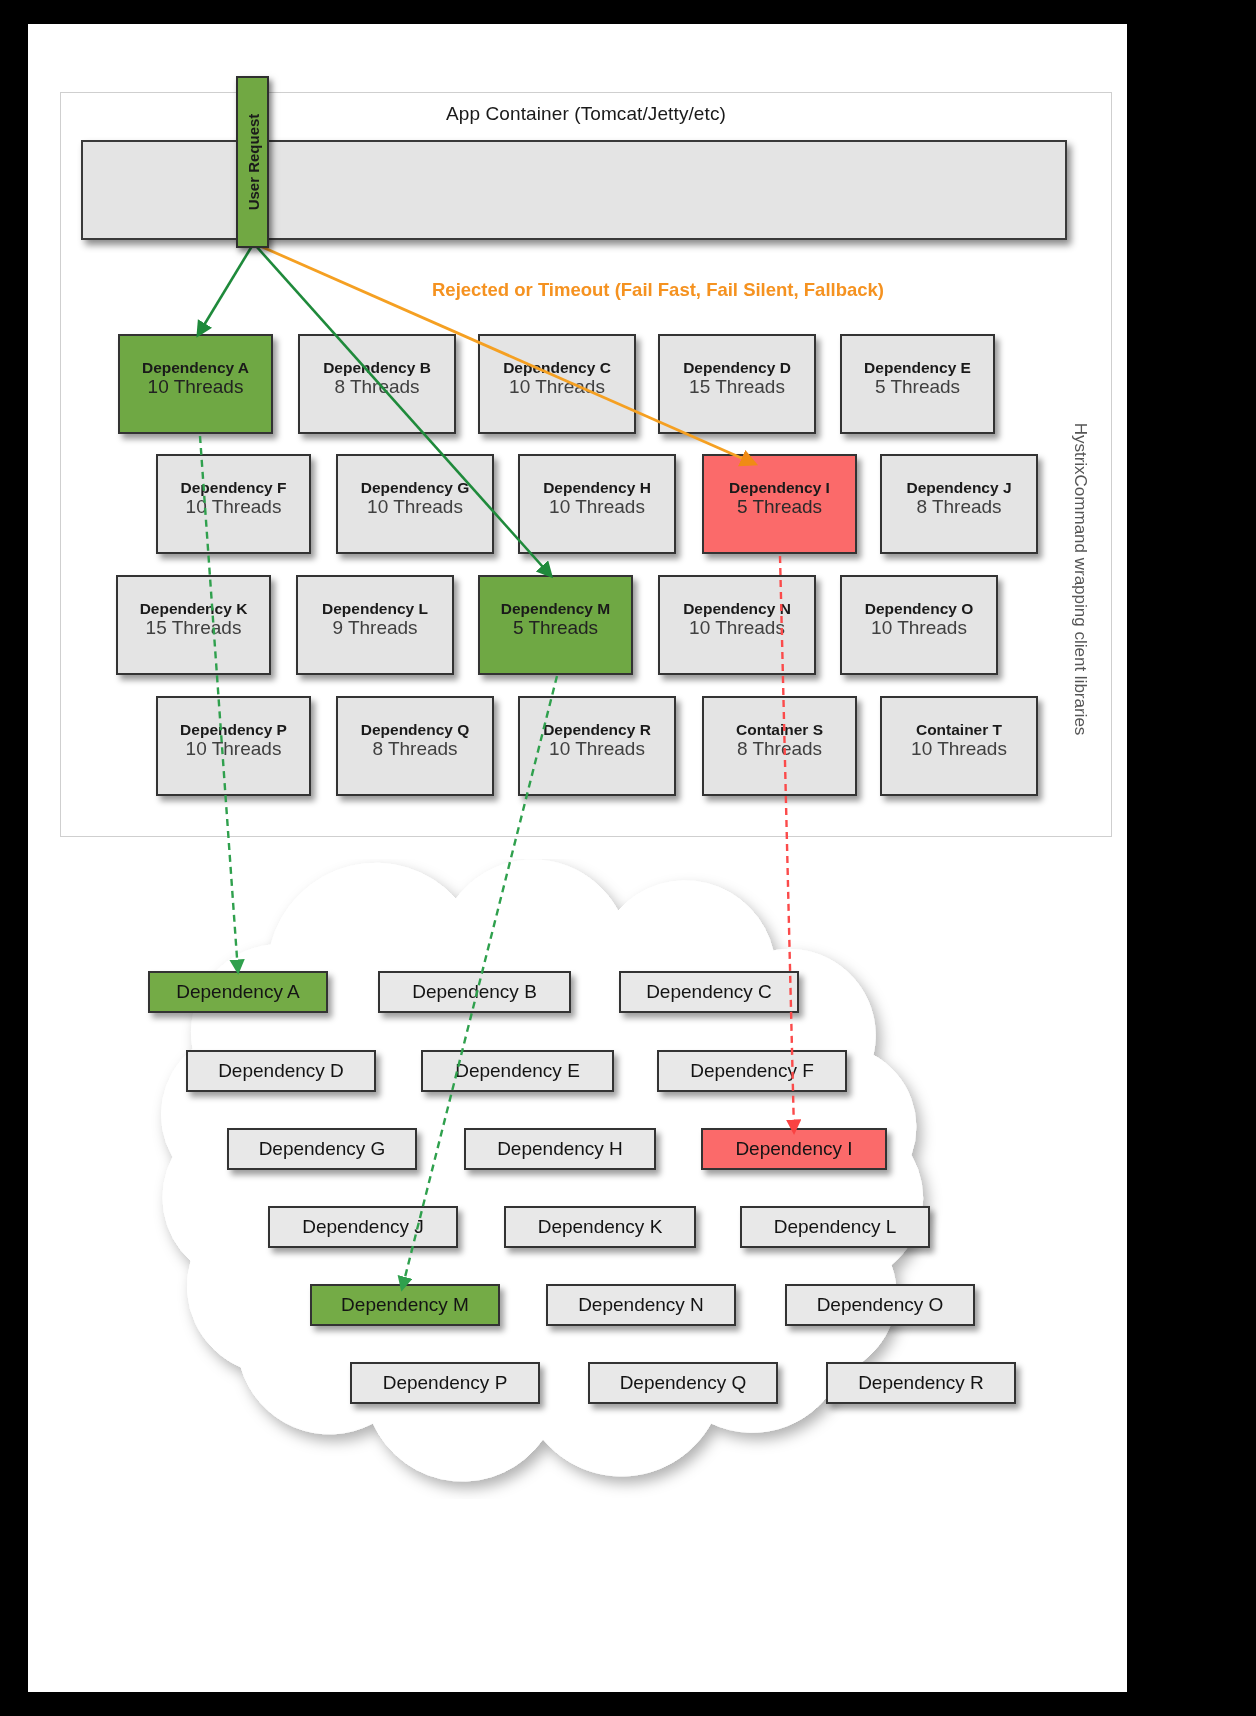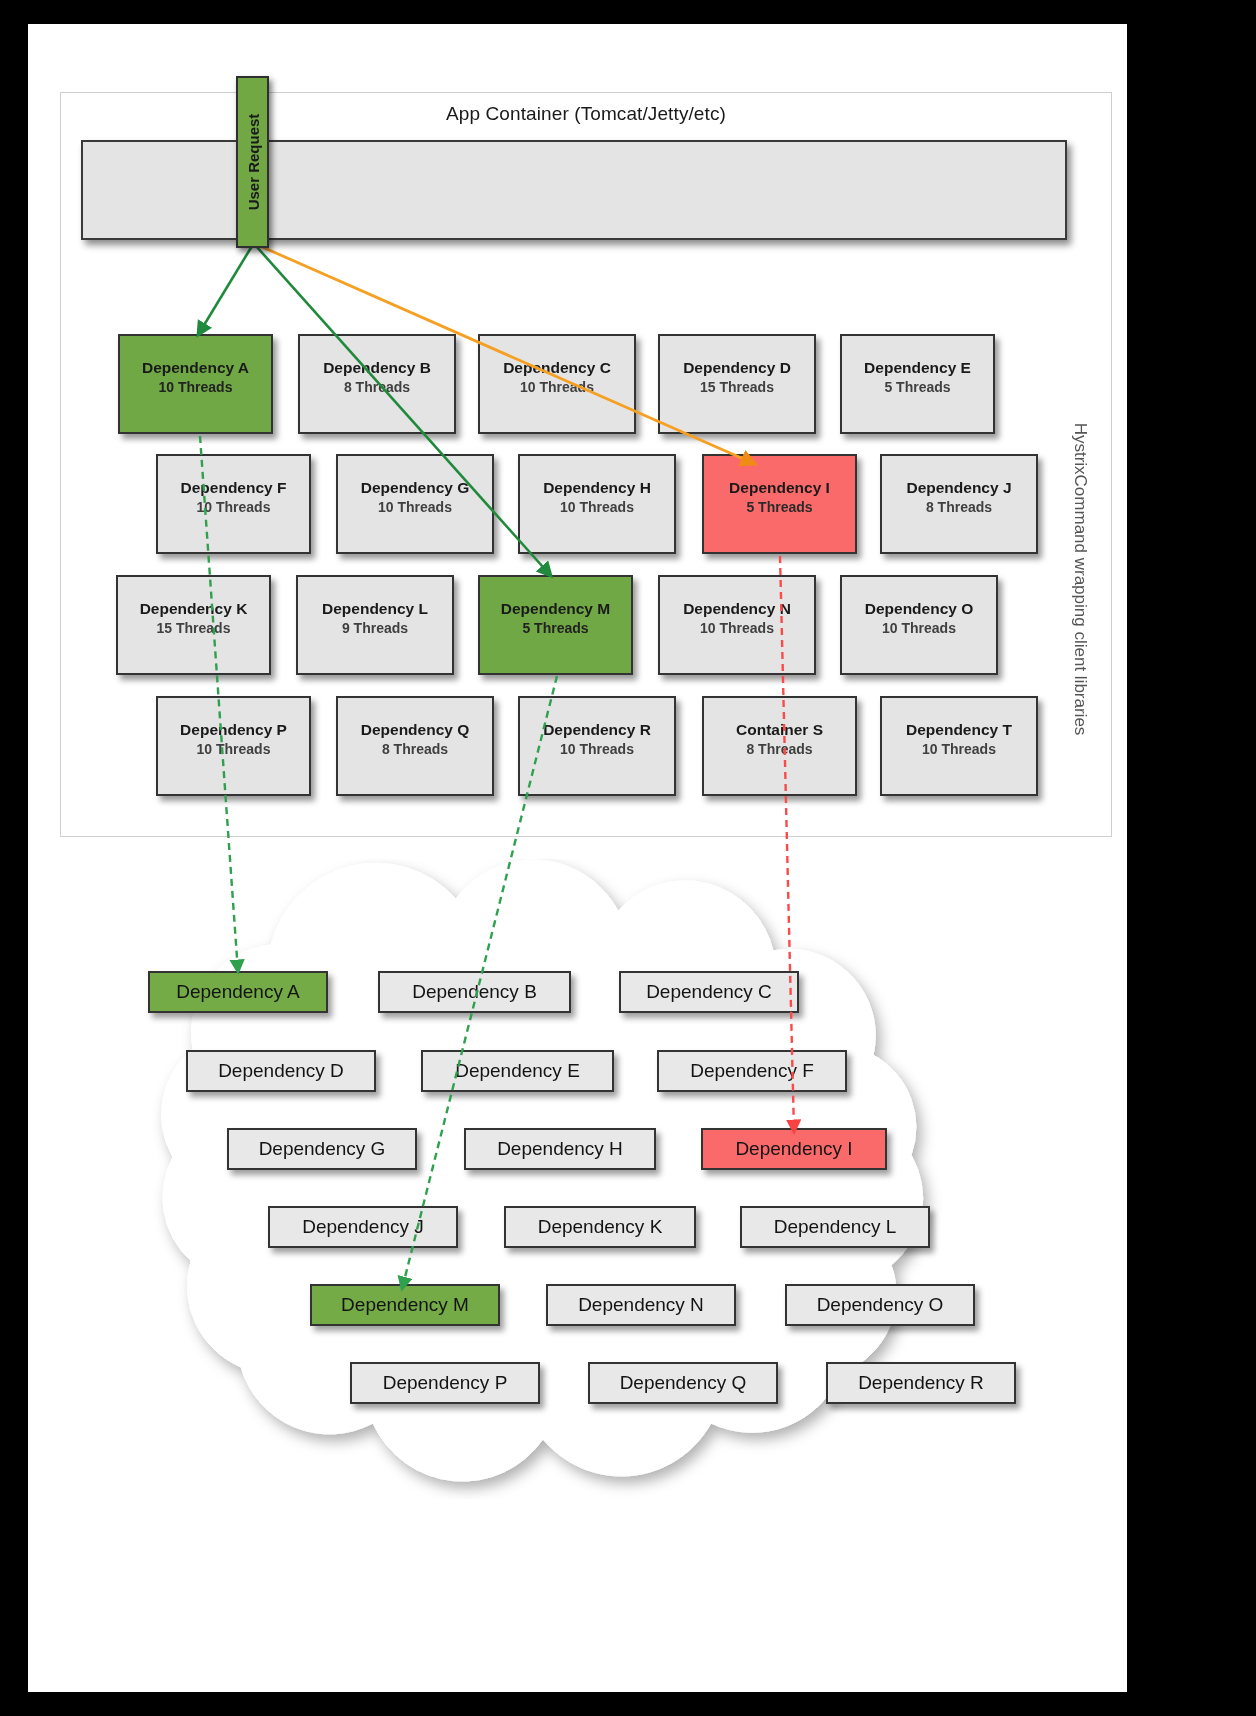--- a/index.html
+++ b/index.html
@@ -78,24 +78,23 @@
   }
   .dep-box .dep-name {
     display: block;
     font-size: 15.5px;
     font-weight: bold;
     color: #1a1a1a;
     line-height: 19px;
   }
   .dep-box .dep-threads {
     display: block;
-    font-size: 14px;
+    font-size: 19px;
     color: #404040;
     line-height: 20px;
-    font-weight: bold;
   }
   .dep-box.green { background: #6fa844; }
   .dep-box.green .dep-threads { color: #222; }
   .dep-box.red { background: #fb6a6a; }
   .dep-box.red .dep-threads { color: #2a2a2a; }
 
   
   #hystrix-caption {
     position: absolute;
     left: 1040px; top: 340px;
@@ -193,20 +192,21 @@
 
     <div id="app-container">
       <div id="app-container-title">App Container (Tomcat/Jetty/etc)</div>
     </div>
     <div id="app-bar"></div>
 
     <div id="user-request">
       <span>User Request</span>
     </div>
 
+    <div id="orange-label">Rejected or Timeout (Fail Fast, Fail Silent, Fallback)</div>
 
     <div id="hystrix-caption">
       <span>HystrixCommand wrapping client libraries</span>
     </div>
 
     <div id="pool-layer">
         <div class="dep-box green" style="left: 90px; top: 310px; width: 155px; height: 100px;">
           <span class="dep-name">Dependency A</span>
           <span class="dep-threads">10 Threads</span>
         </div>
@@ -276,21 +276,21 @@
         </div>
         <div class="dep-box" style="left: 490px; top: 672px; width: 158px; height: 100px;">
           <span class="dep-name">Dependency R</span>
           <span class="dep-threads">10 Threads</span>
         </div>
         <div class="dep-box" style="left: 674px; top: 672px; width: 155px; height: 100px;">
           <span class="dep-name">Container S</span>
           <span class="dep-threads">8 Threads</span>
         </div>
         <div class="dep-box" style="left: 852px; top: 672px; width: 158px; height: 100px;">
-          <span class="dep-name">Dependency T</span>
+          <span class="dep-name">Container T</span>
           <span class="dep-threads">10 Threads</span>
         </div>
       </div>
 
     <div id="cloud-layer">
         <div class="cloud-box green" style="left: 120px; top: 947px; width: 180px;">Dependency A</div>
         <div class="cloud-box" style="left: 350px; top: 947px; width: 193px;">Dependency B</div>
         <div class="cloud-box" style="left: 591px; top: 947px; width: 180px;">Dependency C</div>
         <div class="cloud-box" style="left: 158px; top: 1026px; width: 190px;">Dependency D</div>
         <div class="cloud-box" style="left: 393px; top: 1026px; width: 193px;">Dependency E</div>

